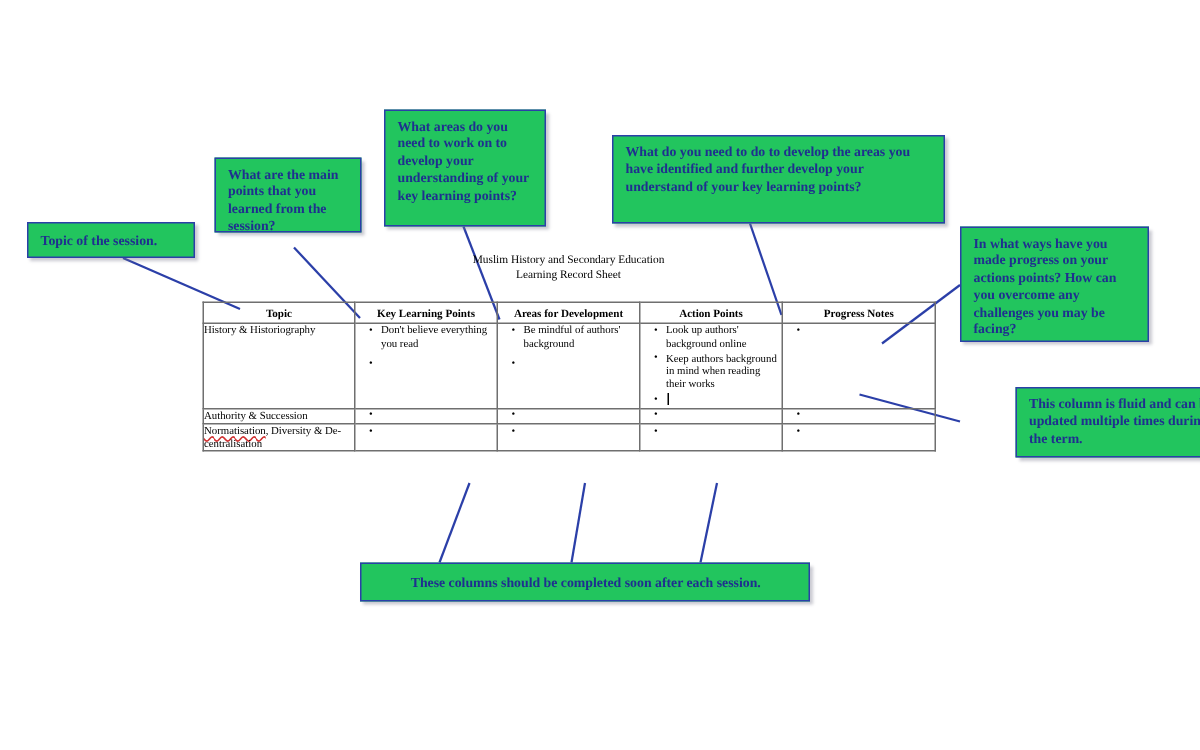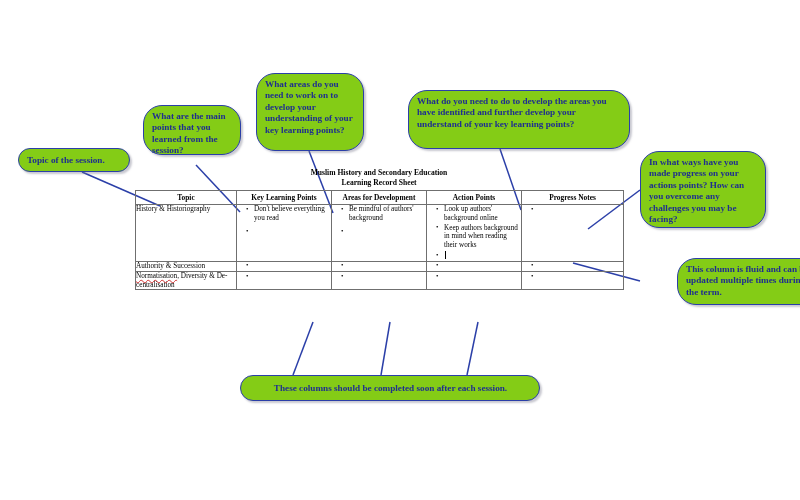--- a/index.html
+++ b/index.html
@@ -27,23 +27,23 @@
     left: 0; top: 0;
     width: 800px;
     height: 500px;
     pointer-events: none;
   }
 
   
   .bubble {
     position: absolute;
     box-sizing: border-box;
-    background: #84cc16;
+    background: #22c55e;
     border: 1.6px solid #2b3fa8;
-    border-radius: 19px;
+    border-radius: 0;
     color: #1f2f8f;
     font-family: "Liberation Serif", serif;
     font-weight: bold;
     font-size: 9.2px;
     line-height: 11.4px;
     padding: 5px 7px 5px 8px;
     box-shadow: 2px 2px 2px rgba(120,120,140,0.40);
   }
 
   
@@ -58,25 +58,25 @@
   
   #sheet {
     position: absolute;
     left: 135px;
     top: 168px;
     width: 488px;
   }
   #doc-title {
     text-align: center;
     font-family: "Liberation Serif", serif;
-    font-weight: bold;
+    font-weight: normal;
     font-size: 7.6px;
     line-height: 9.6px;
     color: #000;
-    margin: 0 0 3px 0;
+    margin: 0 0 14px 0;
   }
   #doc-title span { display: block; }
 
   table.rec {
     border-collapse: collapse;
     width: 488px;
     table-layout: fixed;
     font-family: "Liberation Serif", serif;
     color: #000;
   }

